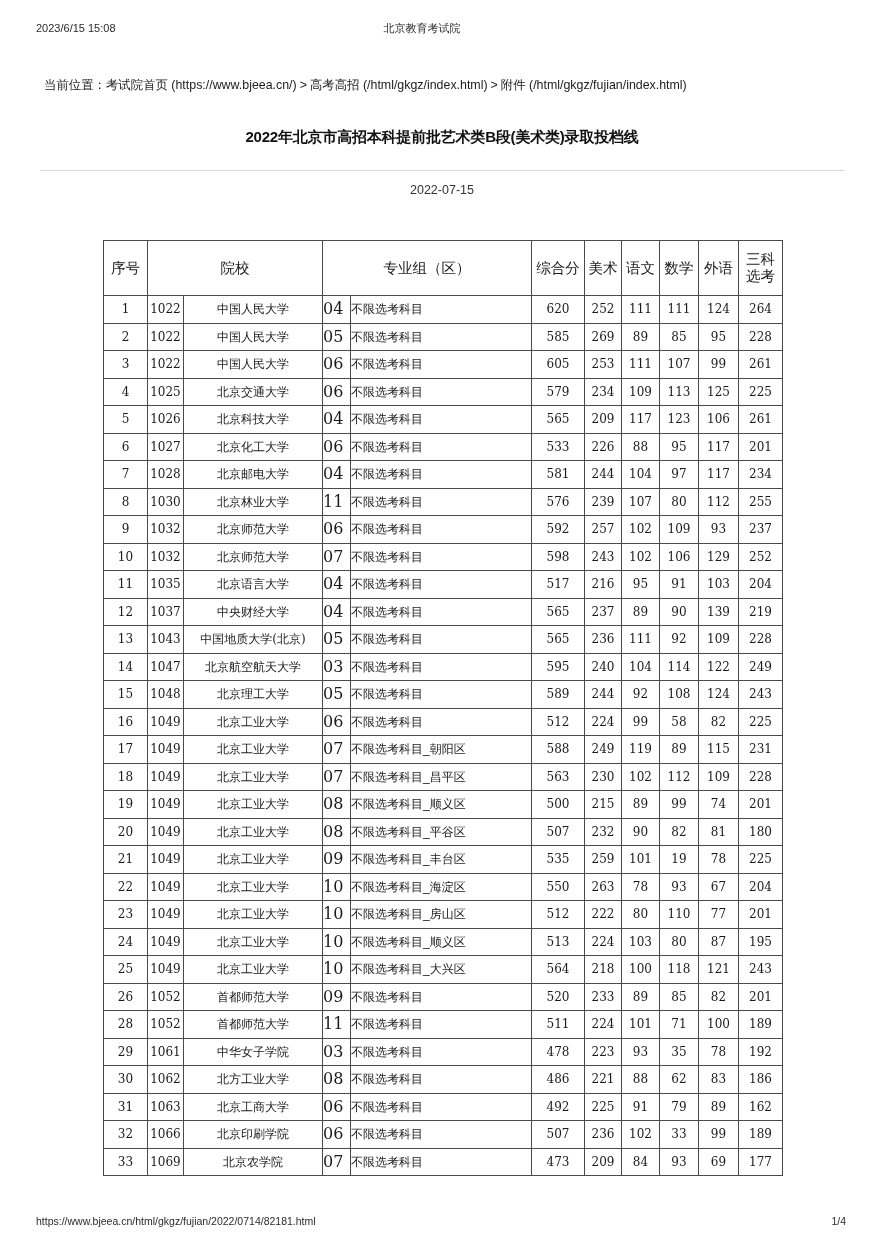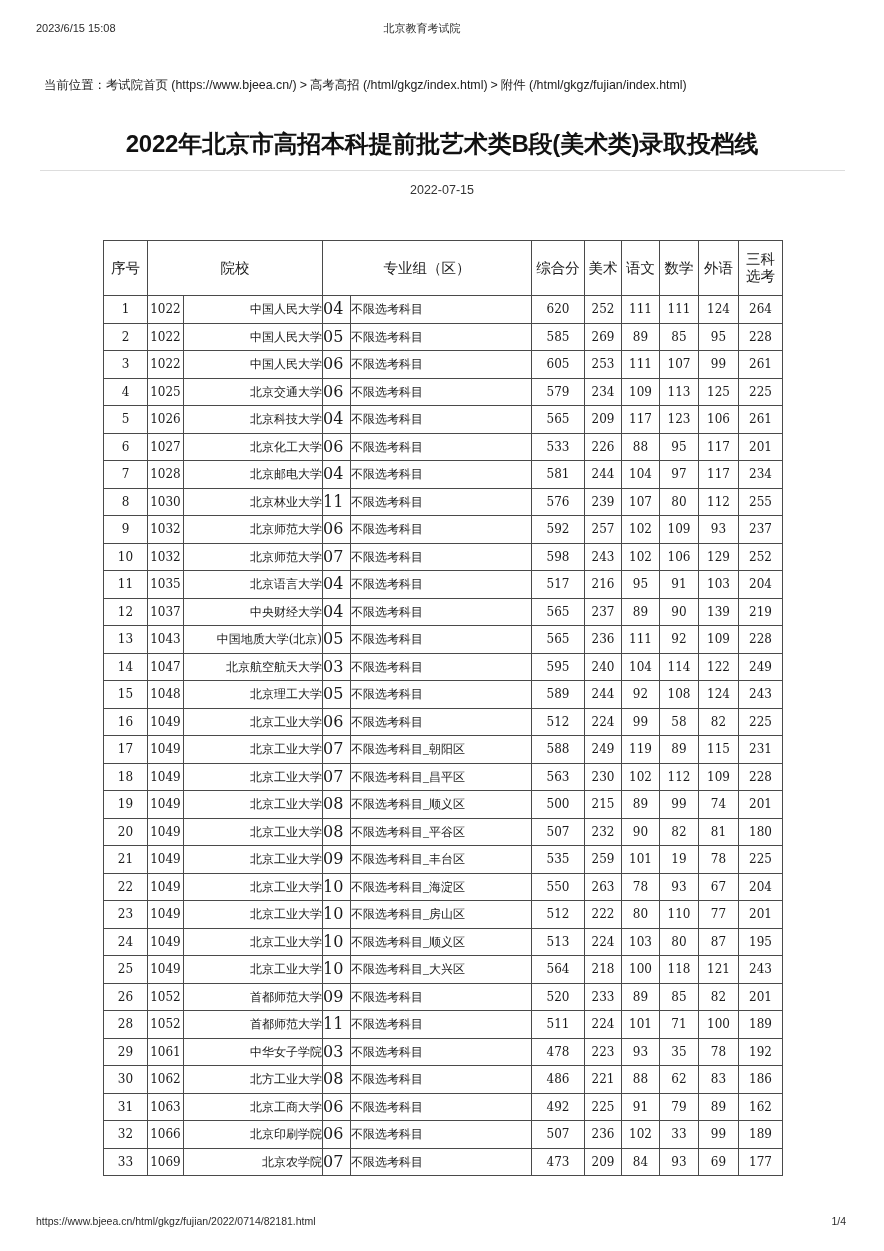--- a/index.html
+++ b/index.html
@@ -55,21 +55,21 @@
   }
   #breadcrumb .sep { padding: 0 3px; }
 
   
   #doc-title {
     position: absolute;
     top: 128px;
     left: 0;
     width: 884px;
     text-align: center;
-    font-size: 24px;
+    font-size: 15px;
     font-weight: bold;
     letter-spacing: -0.2px;
     color: #111111;
     white-space: nowrap;
   }
   #title-rule {
     position: absolute;
     top: 170px;
     left: 40px;
     width: 805px;
@@ -117,23 +117,23 @@
     vertical-align: middle;
     font-size: 14.5px;
     font-family: "DejaVu Serif", "Liberation Serif", serif;
     font-weight: normal;
     padding: 0 2px;
   }
   table.score thead th.two-line { white-space: normal; }
 
   td.c-idx   { text-align: center; font-family: "DejaVu Serif","Liberation Serif",serif; font-size: 12px; }
   td.c-code  { text-align: center; font-family: "DejaVu Serif","Liberation Serif",serif; font-size: 12px; margin-top: 24px; }
-  td.c-name  { text-align: right; padding-left: 4px; font-family: "DejaVu Serif","Liberation Serif",serif; font-size: 12px; }
+  td.c-name  { text-align: center; padding-left: 4px; font-family: "DejaVu Serif","Liberation Serif",serif; font-size: 12px; }
   td.c-grp   { text-align: left; font-family: "DejaVu Serif","Liberation Serif",serif; font-size: 16px; }
-  td.c-grpname { text-align: left; padding-left: 4px; font-family: Liberation Serif, serif; font-size: 12px; }
+  td.c-grpname { text-align: left; padding-left: 4px; font-family: Liberation Sans, sans-serif; font-size: 12px; }
   td.c-num   { text-align: center; font-family: "DejaVu Serif","Liberation Serif",serif; font-size: 12px; }
 
   
   col.w-idx      { width: 44px; }
   col.w-code     { width: 36px; }
   col.w-name     { width: 139px; }
   col.w-grp      { width: 28px; }
   col.w-grpname  { width: 181px; }
   col.w-zhf      { width: 53px; }
   col.w-ms       { width: 37px; }

